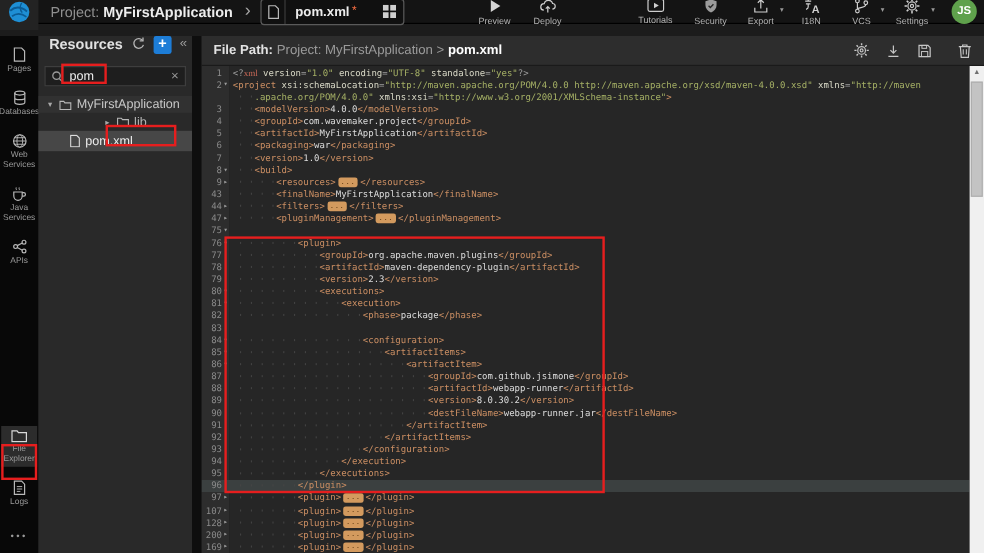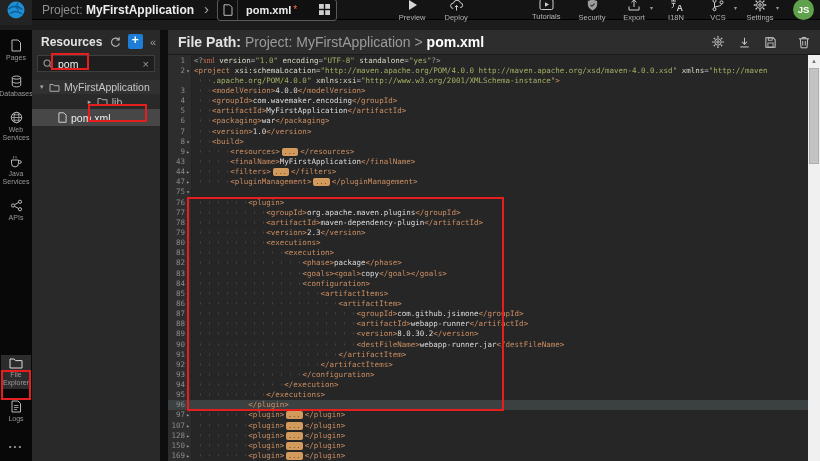--- a/index.html
+++ b/index.html
@@ -29,42 +29,42 @@
   
   .sidebar { position:absolute; left:0; top:30px; width:32px; height:431px; background:#080808; display:flex; flex-direction:column; align-items:center; padding-top:7px; }
   .sb-item { width:30px; display:flex; flex-direction:column; align-items:center; margin-bottom:9px; cursor:pointer; padding:2px 0; }
   .sb-item .sb-lbl { font-size:7px; color:#9a9a9a; text-align:center; line-height:8px; margin-top:2px; }
   .sb-item.selected { background:#2c2c2c; }
   .sb-bottom { margin-top:auto; display:flex; flex-direction:column; align-items:center; width:100%; }
   .sb-dots { color:#9a9a9a; font-size:8px; letter-spacing:2px; margin:8px 0 10px; }
 
   
   .resources { position:absolute; left:32px; top:30px; width:128px; height:431px; background:#292929; }
-  .res-head { height:23px; display:flex; align-items:center; padding:0 4px 0 9px; }
+  .res-head { height:23px; display:flex; align-items:flex-start; padding:0 4px 0 9px; }
   .res-title { font-size:12px; font-weight:700; color:#e2e2e2; flex:1; }
   .res-refresh { margin-right:7px; cursor:pointer; display:flex; }
   .res-add { width:15px; height:15px; background:#1d7dd7; border-radius:2px; color:#fff; font-size:12px; line-height:13px; text-align:center; cursor:pointer; font-weight:700; }
   .res-collapse { color:#9e9e9e; font-size:11px; margin-left:7px; cursor:pointer; }
   .res-search { margin:2px 5px 0; height:17px; background:#1e1e1e; border:1px solid #3e3e3e; display:flex; align-items:center; padding:0 5px; }
   .res-search .term { font-size:10.5px; color:#efefef; margin-left:5px; flex:1; }
   .res-search .clear { color:#9a9a9a; font-size:11px; cursor:pointer; }
   .tree { margin-top:8px; }
   .tree-row { display:flex; align-items:center; font-size:10.5px; color:#c7c7c7; cursor:pointer; }
   .tr-root { height:14px; background:#313131; padding-left:8px; }
   .tr-lib { height:13px; padding-left:18px; color:#b5b5b5; margin-top:1px;justify-content:center; }
   .tr-file { height:17px; padding-left:26px; background:#474747; color:#ececec; margin-top:1px; }
   .tw { font-size:7px; color:#a8a8a8; width:9px; }
   .tree-ic { display:flex; margin-right:4px; }
 
   
   .strip { position:absolute; left:160px; top:30px; width:8px; height:431px; background:#0e0e0e; }
 
   
   .fpath { position:absolute; left:168px; top:30px; width:652px; height:25px; background:#2d2d2d; display:flex; align-items:center; padding:0 10px; border-bottom:1px solid #1a1a1a; }
-  .fp-text { font-size:14px; color:#9b9b9b; white-space:nowrap; }
+  .fp-text { font-size:11px; color:#9b9b9b; white-space:nowrap; }
   .fp-text .fp-label { color:#e3e3e3; font-weight:700; }
   .fp-text .fp-file { color:#ffffff; font-weight:700; }
   .fp-icons { margin-left:auto; display:flex; align-items:center; gap:13px; }
   .fp-icons .fpi { cursor:pointer; display:flex; }
   .fp-icons .fpi.trash { margin-left:8px; }
 
   
   .editor { position:absolute; left:168px; top:55px; width:640px; height:406px; background:#262626; overflow:hidden; }
   .gutter-bg { position:absolute; left:0; top:0; width:24px; height:100%; background:#2d2d2d; border-right:1px solid #232323; }
   .cl { position:relative; display:flex; height:10.15px; align-items:center; white-space:pre; }
@@ -355,55 +355,55 @@
     </span>
   </div>
 
   <div class="editor">
     <div class="gutter-bg"></div>
     <div id="code-lines">
         <div class="cl"><span class="g"><span>1</span><i class="fm none">▸</i></span><span class="code"><span class="c-p">&lt;?</span><span class="c-r">xml</span><span class="c-a"> version</span><span class="c-p">=</span><span class="c-s">"1.0"</span><span class="c-a"> encoding</span><span class="c-p">=</span><span class="c-s">"UTF-8"</span><span class="c-a"> standalone</span><span class="c-p">=</span><span class="c-s">"yes"</span><span class="c-p">?&gt;</span></span></div>
         <div class="cl"><span class="g"><span>2</span><i class="fm">▾</i></span><span class="code"><span class="c-t">&lt;project</span><span class="c-a"> xsi:schemaLocation</span><span class="c-p">=</span><span class="c-s">"http://maven.apache.org/POM/4.0.0 http://maven.apache.org/xsd/maven-4.0.0.xsd"</span><span class="c-a"> xmlns</span><span class="c-p">=</span><span class="c-s">"http://maven</span></span></div>
         <div class="cl"><span class="g"><span></span><i class="fm none">▸</i></span><span class="code"><span class="c-w">    </span><span class="c-s">.apache.org/POM/4.0.0"</span><span class="c-a"> xmlns:xsi</span><span class="c-p">=</span><span class="c-s">"http://www.w3.org/2001/XMLSchema-instance"</span><span class="c-t">&gt;</span></span></div>
         <div class="cl"><span class="g"><span>3</span><i class="fm none">▸</i></span><span class="code"><span class="c-w">    </span><span class="c-t">&lt;modelVersion&gt;</span><span class="c-x">4.0.0</span><span class="c-t">&lt;/modelVersion&gt;</span></span></div>
-        <div class="cl"><span class="g"><span>4</span><i class="fm none">▸</i></span><span class="code"><span class="c-w">    </span><span class="c-t">&lt;groupId&gt;</span><span class="c-x">com.wavemaker.encoding</span><span class="c-t">&lt;/groupId&gt;</span></span></div>
+        <div class="cl"><span class="g"><span>4</span><i class="fm none">▸</i></span><span class="code"><span class="c-w">    </span><span class="c-t">&lt;groupId&gt;</span><span class="c-x">com.wavemaker.project</span><span class="c-t">&lt;/groupId&gt;</span></span></div>
         <div class="cl"><span class="g"><span>5</span><i class="fm none">▸</i></span><span class="code"><span class="c-w">    </span><span class="c-t">&lt;artifactId&gt;</span><span class="c-x">MyFirstApplication</span><span class="c-t">&lt;/artifactId&gt;</span></span></div>
         <div class="cl"><span class="g"><span>6</span><i class="fm none">▸</i></span><span class="code"><span class="c-w">    </span><span class="c-t">&lt;packaging&gt;</span><span class="c-x">war</span><span class="c-t">&lt;/packaging&gt;</span></span></div>
         <div class="cl"><span class="g"><span>7</span><i class="fm none">▸</i></span><span class="code"><span class="c-w">    </span><span class="c-t">&lt;version&gt;</span><span class="c-x">1.0</span><span class="c-t">&lt;/version&gt;</span></span></div>
         <div class="cl"><span class="g"><span>8</span><i class="fm">▾</i></span><span class="code"><span class="c-w">    </span><span class="c-t">&lt;build&gt;</span></span></div>
         <div class="cl"><span class="g"><span>9</span><i class="fm">▸</i></span><span class="code"><span class="c-w">        </span><span class="c-t">&lt;resources&gt;</span><span class="c-f">...</span><span class="c-t">&lt;/resources&gt;</span></span></div>
         <div class="cl"><span class="g"><span>43</span><i class="fm none">▸</i></span><span class="code"><span class="c-w">        </span><span class="c-t">&lt;finalName&gt;</span><span class="c-x">MyFirstApplication</span><span class="c-t">&lt;/finalName&gt;</span></span></div>
         <div class="cl"><span class="g"><span>44</span><i class="fm">▸</i></span><span class="code"><span class="c-w">        </span><span class="c-t">&lt;filters&gt;</span><span class="c-f">...</span><span class="c-t">&lt;/filters&gt;</span></span></div>
         <div class="cl"><span class="g"><span>47</span><i class="fm">▸</i></span><span class="code"><span class="c-w">        </span><span class="c-t">&lt;pluginManagement&gt;</span><span class="c-f">...</span><span class="c-t">&lt;/pluginManagement&gt;</span></span></div>
         <div class="cl"><span class="g"><span>75</span><i class="fm">▾</i></span></div>
         <div class="cl"><span class="g"><span>76</span><i class="fm">▾</i></span><span class="code"><span class="c-w">            </span><span class="c-t">&lt;plugin&gt;</span></span></div>
         <div class="cl"><span class="g"><span>77</span><i class="fm none">▸</i></span><span class="code"><span class="c-w">                </span><span class="c-t">&lt;groupId&gt;</span><span class="c-x">org.apache.maven.plugins</span><span class="c-t">&lt;/groupId&gt;</span></span></div>
         <div class="cl"><span class="g"><span>78</span><i class="fm none">▸</i></span><span class="code"><span class="c-w">                </span><span class="c-t">&lt;artifactId&gt;</span><span class="c-x">maven-dependency-plugin</span><span class="c-t">&lt;/artifactId&gt;</span></span></div>
         <div class="cl"><span class="g"><span>79</span><i class="fm none">▸</i></span><span class="code"><span class="c-w">                </span><span class="c-t">&lt;version&gt;</span><span class="c-x">2.3</span><span class="c-t">&lt;/version&gt;</span></span></div>
         <div class="cl"><span class="g"><span>80</span><i class="fm">▾</i></span><span class="code"><span class="c-w">                </span><span class="c-t">&lt;executions&gt;</span></span></div>
         <div class="cl"><span class="g"><span>81</span><i class="fm">▾</i></span><span class="code"><span class="c-w">                    </span><span class="c-t">&lt;execution&gt;</span></span></div>
         <div class="cl"><span class="g"><span>82</span><i class="fm none">▸</i></span><span class="code"><span class="c-w">                        </span><span class="c-t">&lt;phase&gt;</span><span class="c-x">package</span><span class="c-t">&lt;/phase&gt;</span></span></div>
-        <div class="cl"><span class="g"><span>83</span><i class="fm none">▸</i></span><span class="code"><span class="c-w">                        </span><span class="c-t">&lt;goals&gt;</span><span class="c-t">&lt;goal&gt;</span><span class="c-x">copy</span><span class="c-t">&lt;/goal&gt;</span><span class="c-t">&lt;/goals&gt;</span></span></div>
+        <div class="cl"><span class="g"><span>83</span><i class="fm none">▸</i></span></div>
         <div class="cl"><span class="g"><span>84</span><i class="fm">▾</i></span><span class="code"><span class="c-w">                        </span><span class="c-t">&lt;configuration&gt;</span></span></div>
         <div class="cl"><span class="g"><span>85</span><i class="fm">▾</i></span><span class="code"><span class="c-w">                            </span><span class="c-t">&lt;artifactItems&gt;</span></span></div>
         <div class="cl"><span class="g"><span>86</span><i class="fm">▾</i></span><span class="code"><span class="c-w">                                </span><span class="c-t">&lt;artifactItem&gt;</span></span></div>
         <div class="cl"><span class="g"><span>87</span><i class="fm none">▸</i></span><span class="code"><span class="c-w">                                    </span><span class="c-t">&lt;groupId&gt;</span><span class="c-x">com.github.jsimone</span><span class="c-t">&lt;/groupId&gt;</span></span></div>
         <div class="cl"><span class="g"><span>88</span><i class="fm none">▸</i></span><span class="code"><span class="c-w">                                    </span><span class="c-t">&lt;artifactId&gt;</span><span class="c-x">webapp-runner</span><span class="c-t">&lt;/artifactId&gt;</span></span></div>
         <div class="cl"><span class="g"><span>89</span><i class="fm none">▸</i></span><span class="code"><span class="c-w">                                    </span><span class="c-t">&lt;version&gt;</span><span class="c-x">8.0.30.2</span><span class="c-t">&lt;/version&gt;</span></span></div>
         <div class="cl"><span class="g"><span>90</span><i class="fm none">▸</i></span><span class="code"><span class="c-w">                                    </span><span class="c-t">&lt;destFileName&gt;</span><span class="c-x">webapp-runner.jar</span><span class="c-t">&lt;/destFileName&gt;</span></span></div>
         <div class="cl"><span class="g"><span>91</span><i class="fm none">▸</i></span><span class="code"><span class="c-w">                                </span><span class="c-t">&lt;/artifactItem&gt;</span></span></div>
         <div class="cl"><span class="g"><span>92</span><i class="fm none">▸</i></span><span class="code"><span class="c-w">                            </span><span class="c-t">&lt;/artifactItems&gt;</span></span></div>
         <div class="cl"><span class="g"><span>93</span><i class="fm none">▸</i></span><span class="code"><span class="c-w">                        </span><span class="c-t">&lt;/configuration&gt;</span></span></div>
         <div class="cl"><span class="g"><span>94</span><i class="fm none">▸</i></span><span class="code"><span class="c-w">                    </span><span class="c-t">&lt;/execution&gt;</span></span></div>
         <div class="cl"><span class="g"><span>95</span><i class="fm none">▸</i></span><span class="code"><span class="c-w">                </span><span class="c-t">&lt;/executions&gt;</span></span></div>
         <div class="cl active"><span class="g"><span>96</span><i class="fm none">▸</i></span><span class="code"><span class="c-w">            </span><span class="c-t">&lt;/plugin&gt;</span></span></div>
         <div class="cl"><span class="g"><span>97</span><i class="fm">▸</i></span><span class="code"><span class="c-w">            </span><span class="c-t">&lt;plugin&gt;</span><span class="c-f">...</span><span class="c-t">&lt;/plugin&gt;</span></span></div>
         <div class="cl"><span class="g"><span>107</span><i class="fm">▸</i></span><span class="code"><span class="c-w">            </span><span class="c-t">&lt;plugin&gt;</span><span class="c-f">...</span><span class="c-t">&lt;/plugin&gt;</span></span></div>
         <div class="cl"><span class="g"><span>128</span><i class="fm">▸</i></span><span class="code"><span class="c-w">            </span><span class="c-t">&lt;plugin&gt;</span><span class="c-f">...</span><span class="c-t">&lt;/plugin&gt;</span></span></div>
-        <div class="cl"><span class="g"><span>150</span><i class="fm">▸</i></span><span class="code"><span class="c-w">            </span><span class="c-t">&lt;plugin&gt;</span><span class="c-f">...</span><span class="c-t">&lt;/plugin&gt;</span></span></div>
+        <div class="cl"><span class="g"><span>200</span><i class="fm">▸</i></span><span class="code"><span class="c-w">            </span><span class="c-t">&lt;plugin&gt;</span><span class="c-f">...</span><span class="c-t">&lt;/plugin&gt;</span></span></div>
         <div class="cl"><span class="g"><span>169</span><i class="fm">▸</i></span><span class="code"><span class="c-w">            </span><span class="c-t">&lt;plugin&gt;</span><span class="c-f">...</span><span class="c-t">&lt;/plugin&gt;</span></span></div>
       </div>
   </div>
 
   <div class="vscroll">
     <div class="vs-arrow">▲</div>
     <div class="vs-thumb"></div>
   </div>
 
   <div class="ann" id="ann-search"></div>

